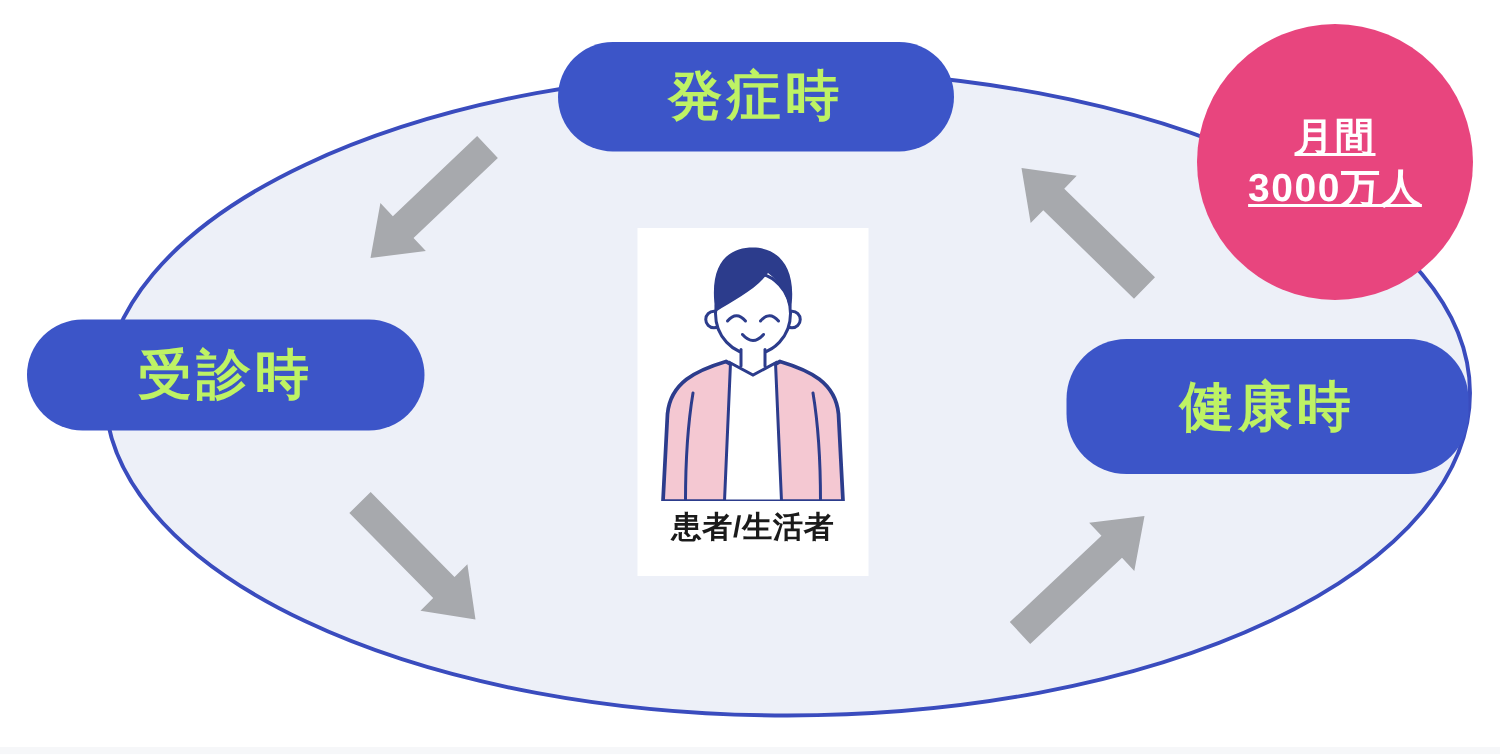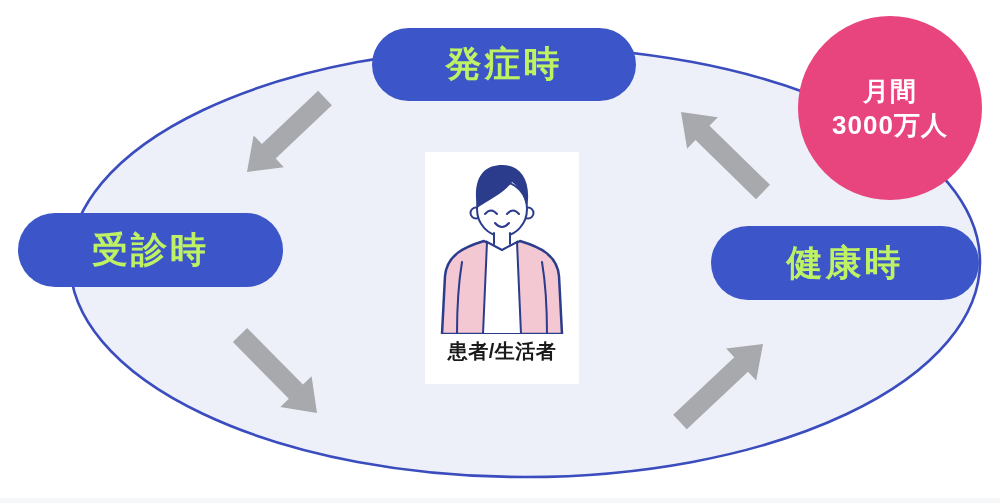--- a/index.html
+++ b/index.html
@@ -41,37 +41,38 @@
     align-items:center;
     justify-content:center;
     color:#bef264;
     font-size:36px;
     font-weight:bold;
     letter-spacing:3px;
   }
   .stage-top{    left:372px; top:28px;  width:264px; height:73px; }
   .stage-left{   left:18px;  top:213px; width:265px; height:74px; }
   .stage-bottom{ left:364px; top:417px; width:276px; height:73px; }
-  .stage-right{  left:711px; top:226px; width:268px; height:74px; }
+  .stage-right{  left:711px; top:226px; width:268px; height:90px; }
   .badge{
     position:absolute;
     left:798px; top:16px;
     width:184px; height:184px;
     border-radius:50%;
     background:var(--badge-pink);
     display:flex;
     flex-direction:column;
     align-items:center;
     justify-content:center;
     color:#ffffff;
     font-size:26px;
     font-weight:bold;
     line-height:1.32;
     letter-spacing:1px;
     text-align:center;
+    text-decoration:underline;
   }
   .center-card{
     position:absolute;
     left:425px; top:152px;
     width:154px; height:232px;
     background:#ffffff;
     display:flex;
     flex-direction:column;
     align-items:center;
   }

